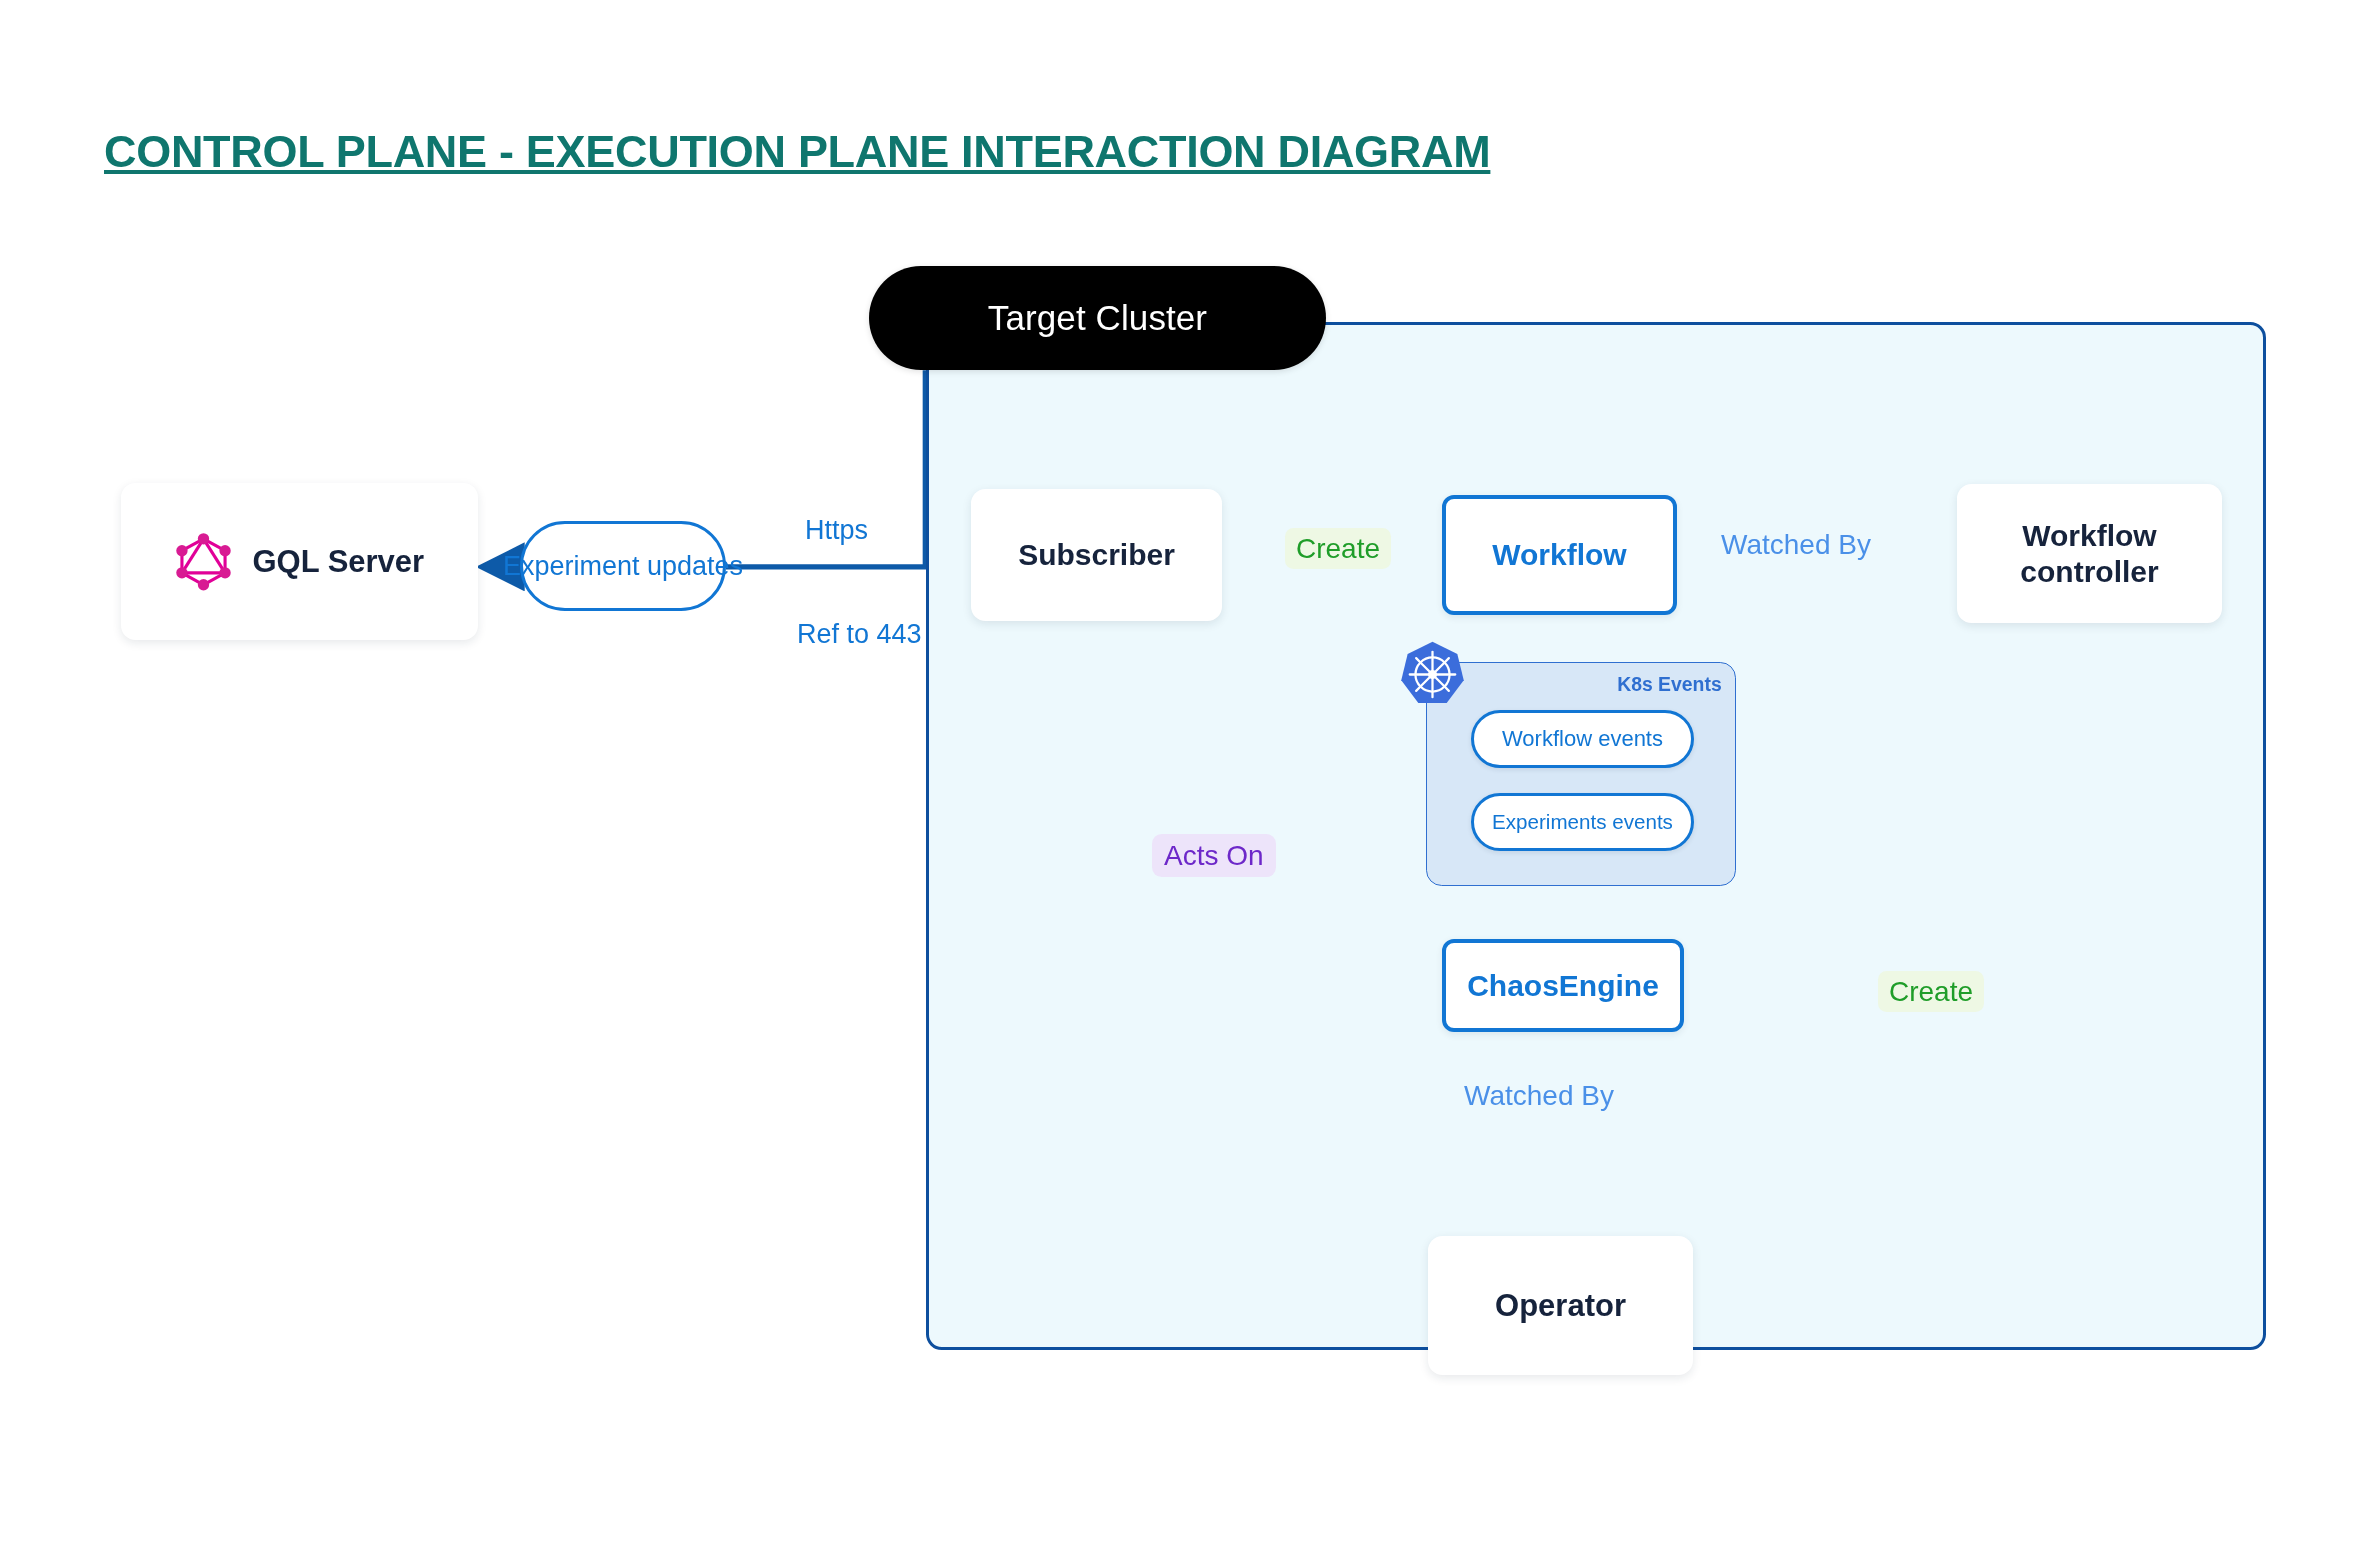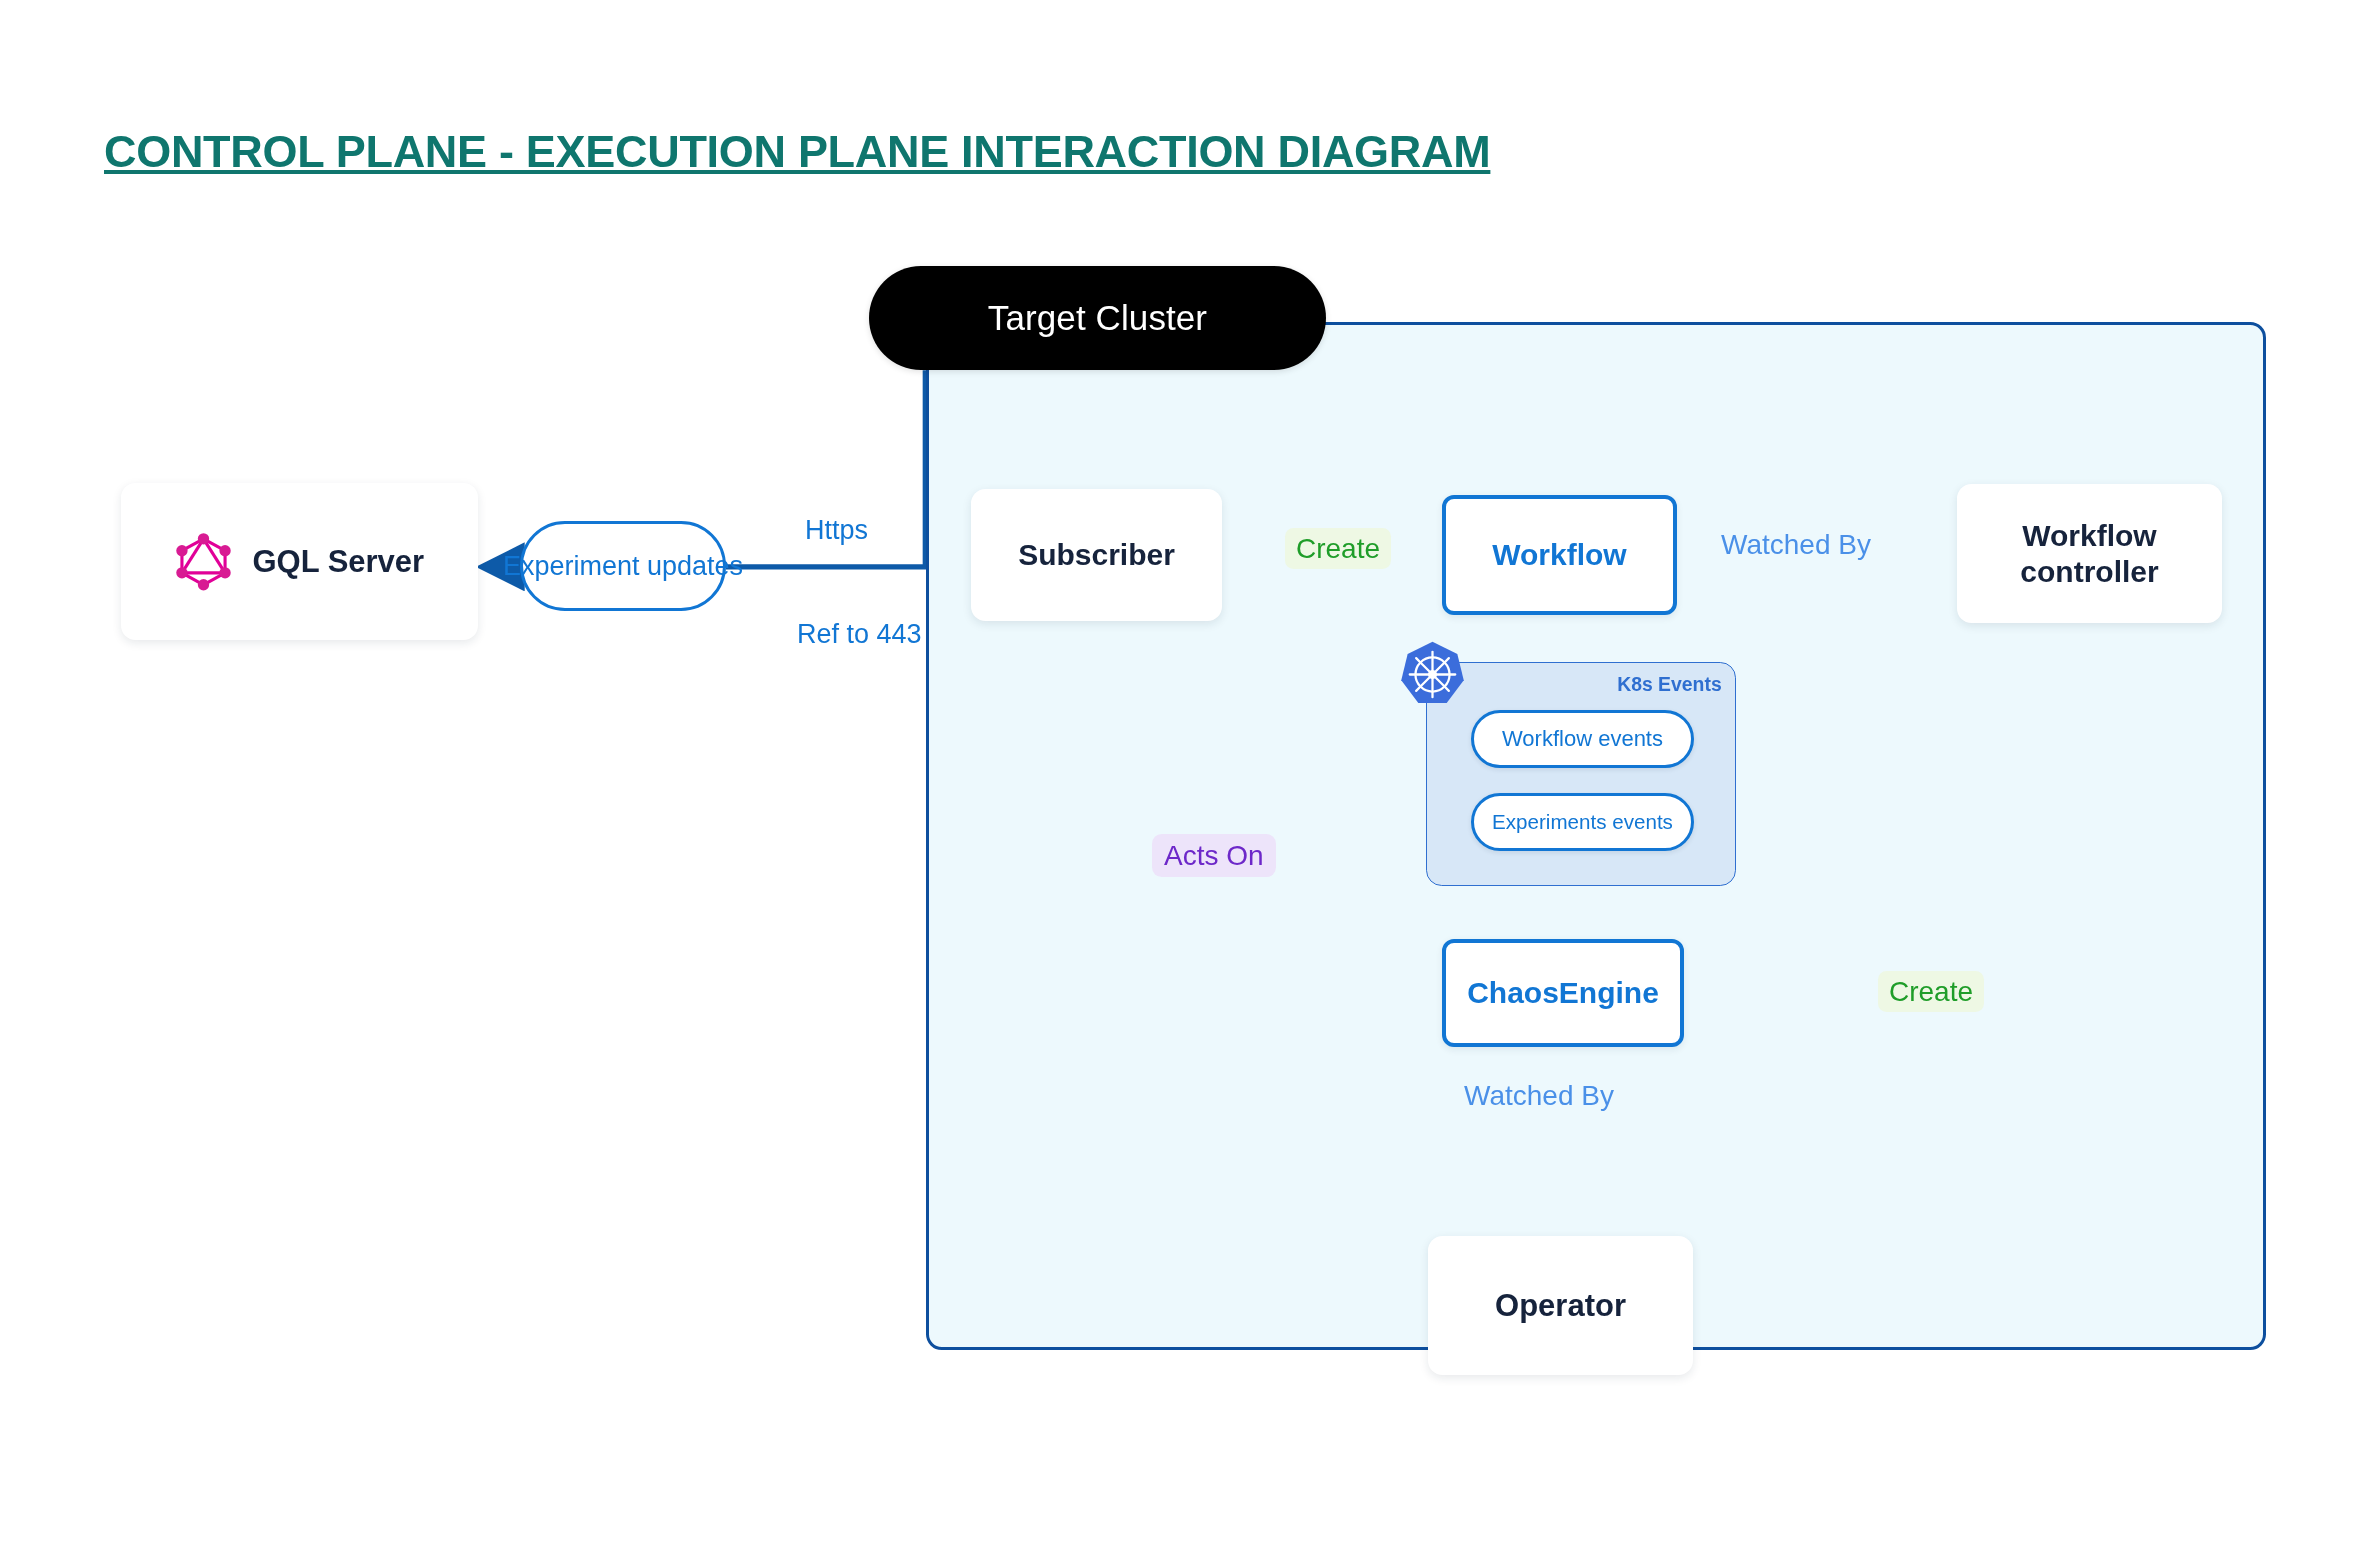--- a/index.html
+++ b/index.html
@@ -40,21 +40,21 @@
     box-shadow:0 2.4px 7.3px rgba(15,35,60,.08);
   }
 
   #node-gql{left:121px;top:483px;width:357px;height:157px;font-size:31px;}
   #gql-inner{display:flex;align-items:center;gap:20.6px;}
   #gql-label{font-size:31px;font-weight:bold;color:#16233c;}
 
   #node-subscriber{left:971px;top:489px;width:251px;height:132px;font-size:30px;}
   #node-workflow{left:1442px;top:495px;width:235px;height:120px;font-size:30px;}
   #node-wfcontroller{left:1957px;top:484px;width:265px;height:139px;font-size:30px;line-height:1.18;}
-  #node-chaosengine{left:1442px;top:939px;width:242px;height:108px;font-size:30px;}
+  #node-chaosengine{left:1442px;top:939px;width:242px;height:93px;font-size:30px;}
   #node-operator{left:1428px;top:1212px;width:265px;height:139px;font-size:31px;margin-top:24px;}
 
   
   #k8s-group{
     position:absolute;left:1407px;top:662px;width:310px;height:224px;
     background:#d7e7f7;border:1.8px solid #2f6fd0;border-radius:15.7px;
     box-sizing:border-box;
     margin-left:19px;
   }
   #k8s-title{

